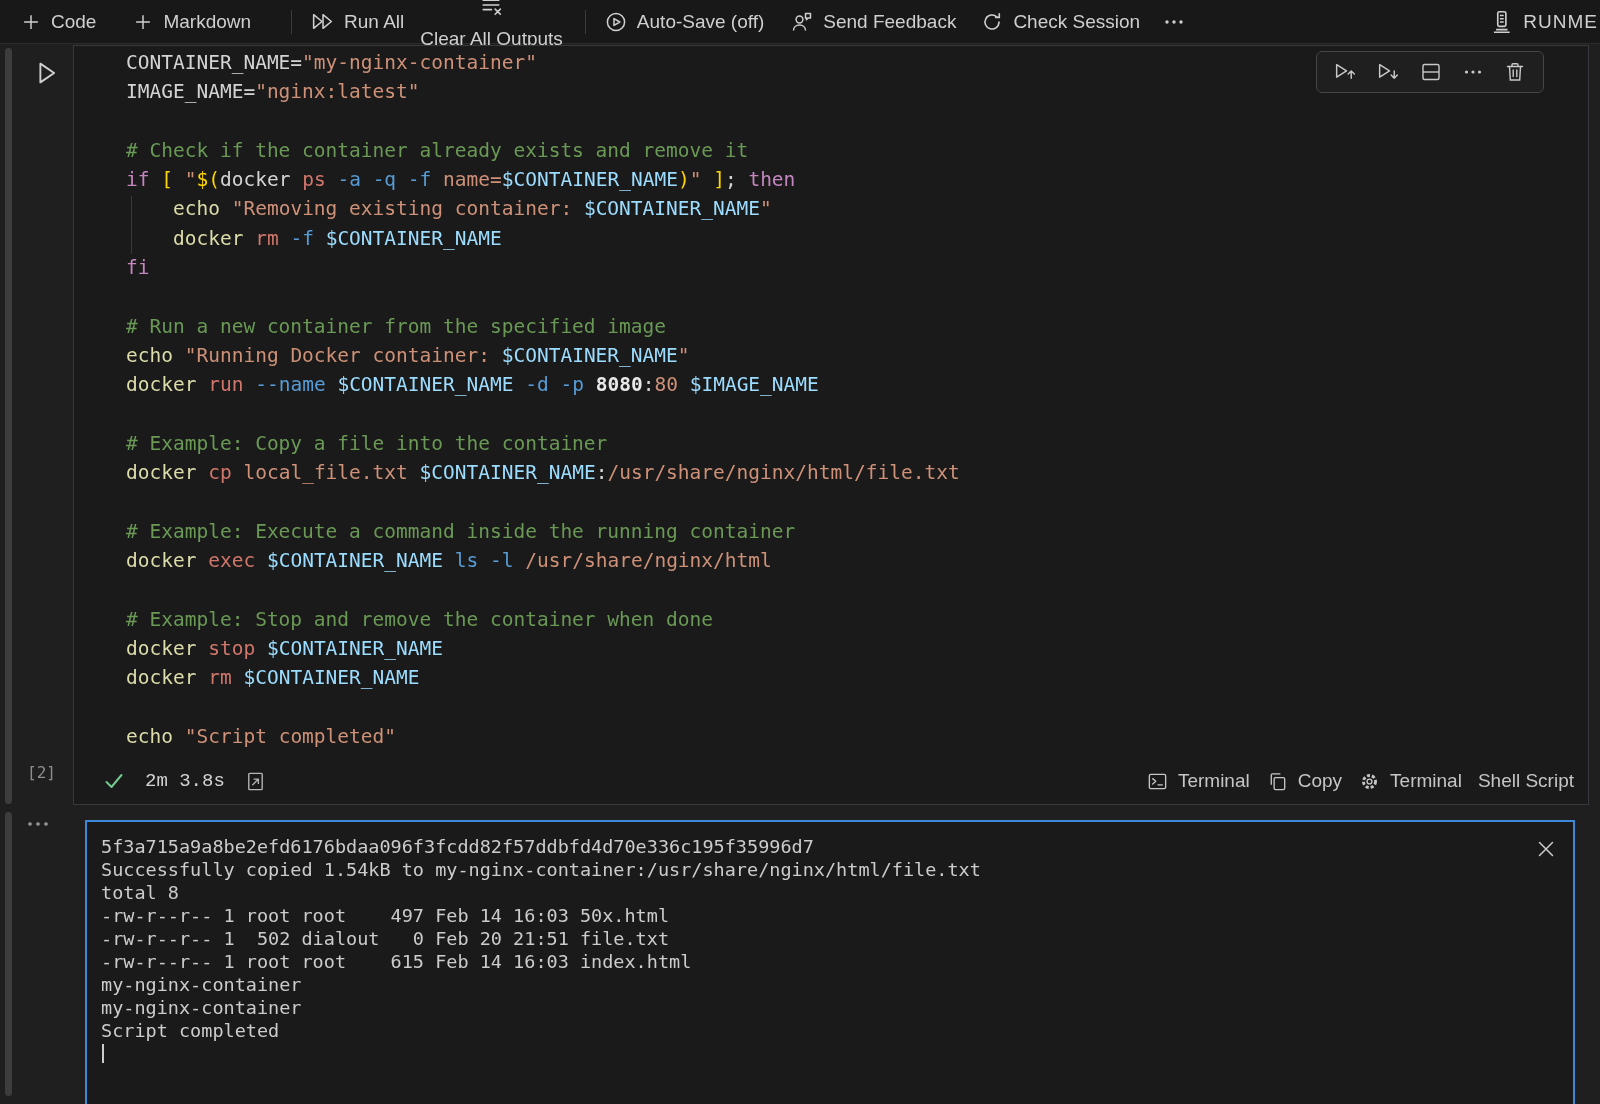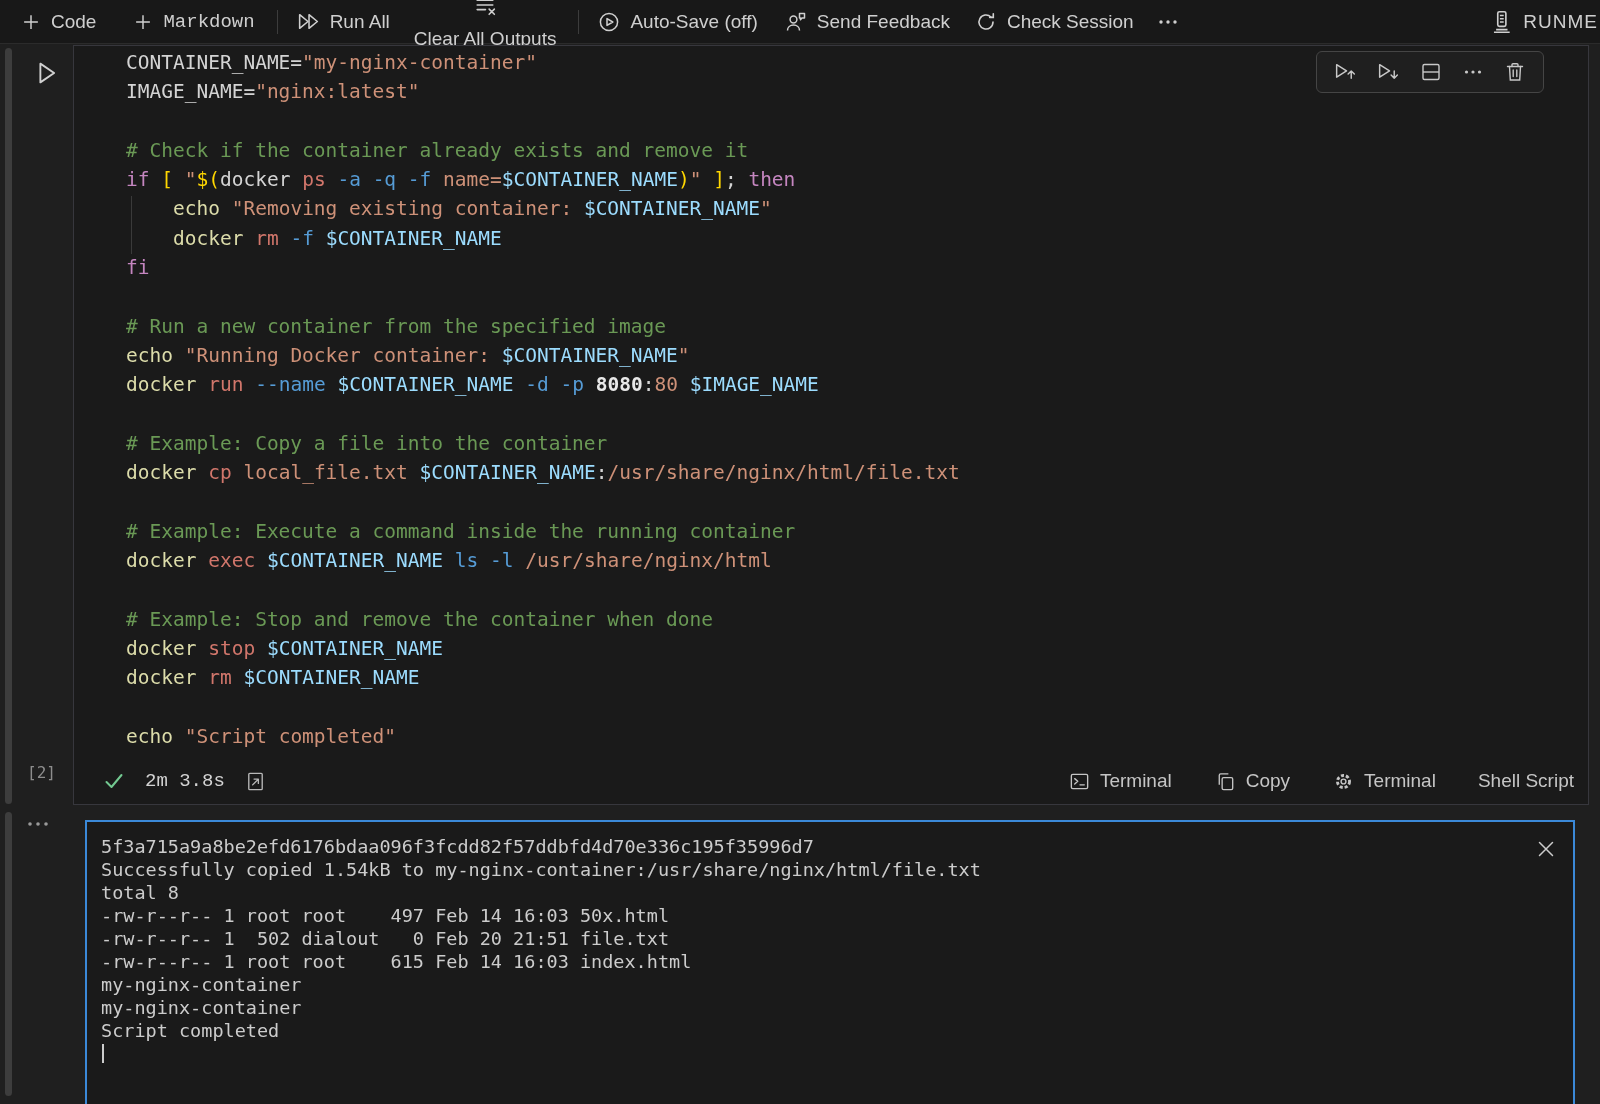--- a/index.html
+++ b/index.html
@@ -31,21 +31,21 @@
   .tok-str{color:var(--tok_str)}   .tok-var{color:var(--tok_var)} .tok-kw{color:var(--tok_kw)}
   .tok-opt{color:var(--tok_opt)}   .tok-com{color:var(--tok_com)} .tok-brk{color:var(--tok_brk)}
   .tok-num{color:var(--tok_num);font-weight:700}
 
   .cell-toolbar{position:absolute;top:5px;right:44px;height:42px;display:flex;align-items:center;gap:18px;
                 padding:0 16px;border:1px solid #454545;border-radius:6px;background:#1f1f1f;box-sizing:border-box;}
 
   .status-row{position:absolute;left:0;right:0;bottom:0;height:46px;display:flex;align-items:center;
               padding:0 14px 0 28px;box-sizing:border-box;}
   .status-left{display:flex;align-items:center;gap:19px;}
-  .status-right{display:flex;align-items:center;gap:42px;margin-left:auto;}
+  .status-right{display:flex;align-items:center;gap:16px;margin-left:auto;}
   .status-item{display:flex;align-items:center;gap:9px;font-size:19px;color:#c5c5c5;white-space:nowrap;}
   .duration{font-size:19px;color:#d4d4d4;font-family:Liberation Mono, monospace;}
 
   
   .output-box{position:absolute;left:85px;top:820px;width:1490px;height:293px;box-sizing:border-box;
               border:2px solid var(--accent_blue);background:var(--bg_cell);padding:13px 27px 0 14px;}
   .out-line{font:18.5px/23px "DejaVu Sans Mono",monospace;white-space:pre;color:var(--text_out);}
   .out-caret{width:2px;height:19px;background:#cccccc;margin:2px 0 0 1px;}
   .out-close{position:absolute;top:14px;right:14px;width:26px;height:26px;display:flex;align-items:center;justify-content:center;}
 </style>
@@ -54,28 +54,28 @@
 
 <div class="page">
 
   <div class="topbar">
     <div class="tb-item" style="margin-right:36px;">
       <svg width="22" height="22" viewBox="0 0 24 24" fill="none" stroke="#cfcfcf" stroke-width="1.6">
           <path d="M12 4.5v15M4.5 12h15"></path>
         </svg>
       <span>Code</span>
     </div>
-    <div class="tb-item" style="margin-right:22px;font-family:Liberation Mono, monospace;">
+    <div class="tb-item" style="margin-right:40px;">
       <svg width="22" height="22" viewBox="0 0 24 24" fill="none" stroke="#cfcfcf" stroke-width="1.6">
           <path d="M12 4.5v15M4.5 12h15"></path>
         </svg>
       <span>Markdown</span>
     </div>
     <div class="tb-sep" style="margin-right:18px;"></div>
-    <div class="tb-item" style="margin-right:24px;">
+    <div class="tb-item" style="margin-right:16px;">
       <svg width="25" height="25" viewBox="0 0 24 24" fill="none" stroke="#cfcfcf" stroke-width="1.5" stroke-linejoin="round">
           <path d="M3.5 5.5 L11.5 12 L3.5 18.5 Z"></path>
           <path d="M12.5 5.5 L20.5 12 L12.5 18.5 Z"></path>
         </svg>
       <span>Run All</span>
     </div>
     <div class="tb-item" style="margin-right:22px;flex-direction:column;">
       <svg width="25" height="25" viewBox="0 0 24 24" fill="none" stroke="#cfcfcf" stroke-width="1.5" stroke-linecap="round">
           <path d="M4 6h15M4 10.5h15M4 15h8"></path>
           <path d="M15.5 14.5l5 5M20.5 14.5l-5 5"></path>

